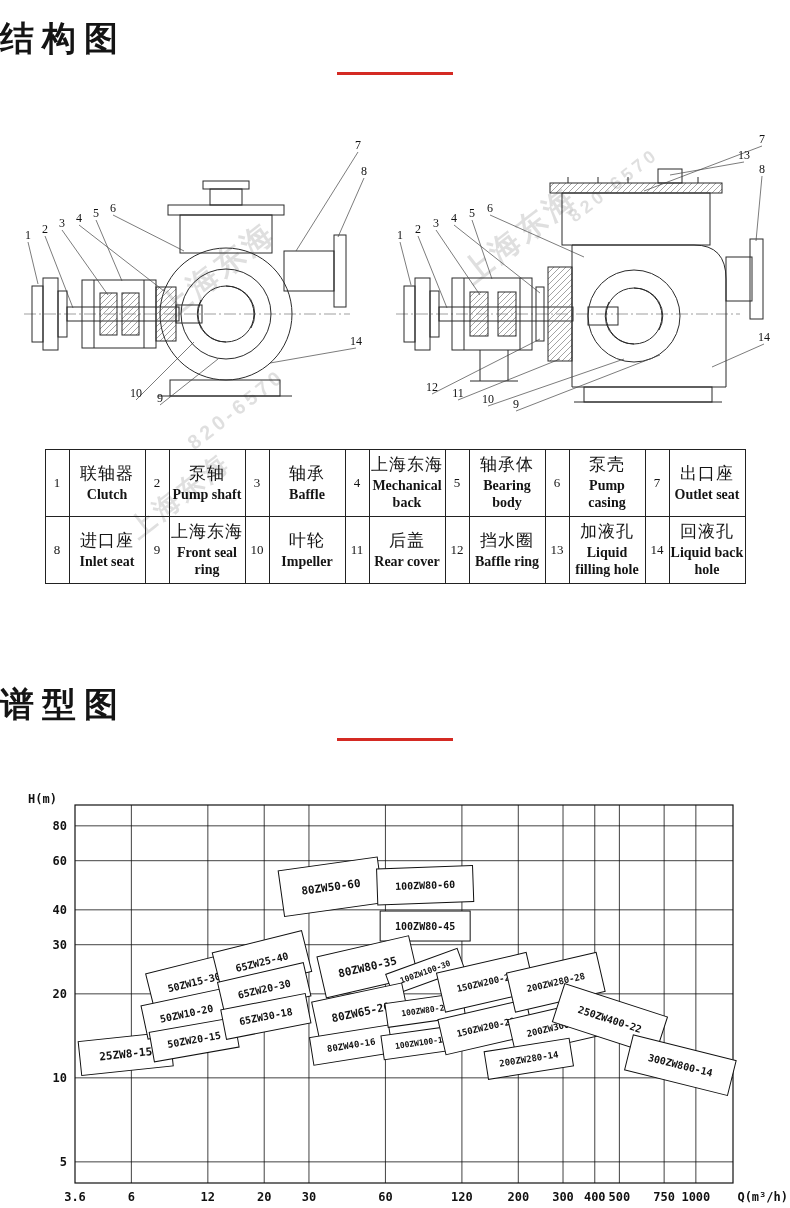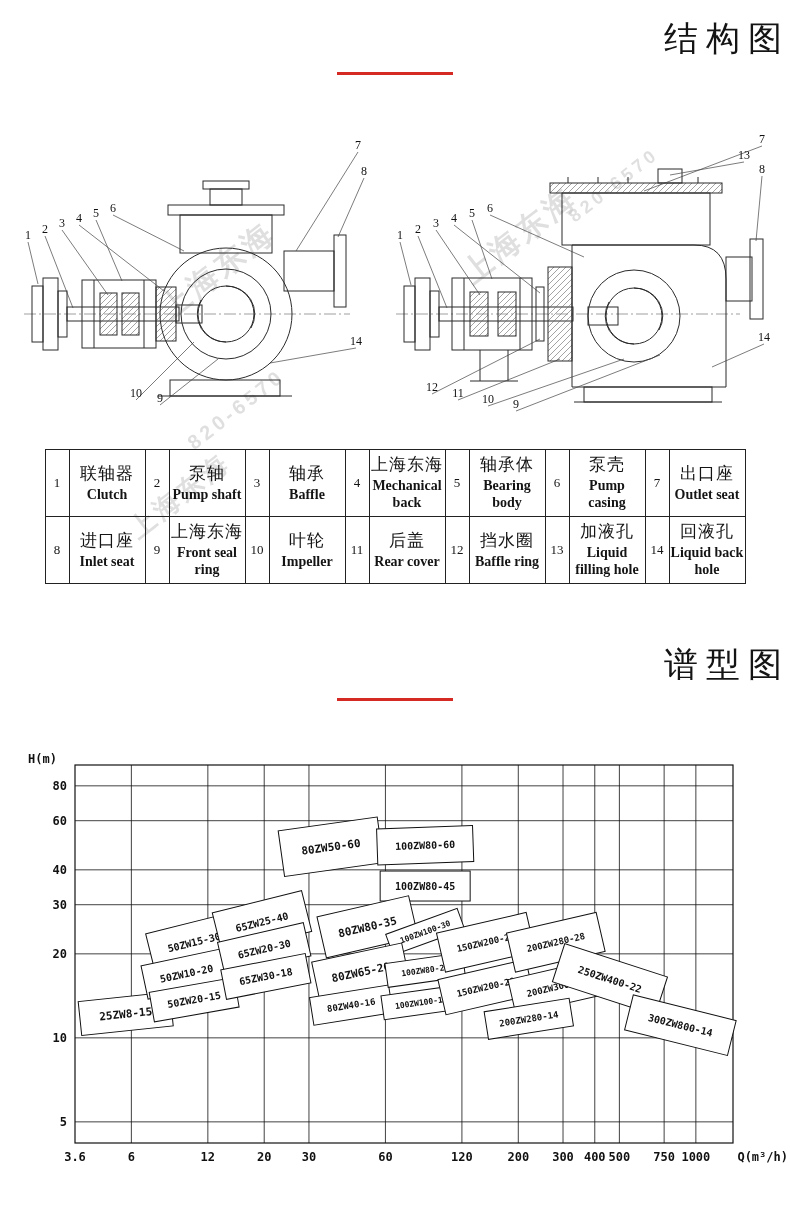--- a/index.html
+++ b/index.html
@@ -3,24 +3,24 @@
 <meta charset="utf-8">
 <style>
   *{margin:0;padding:0;box-sizing:border-box}
   html,body{background:#fff}
   body{width:790px;height:1208px;position:relative;overflow:hidden;
        font-family:"Liberation Serif","DejaVu Serif",serif;color:#141414}
   .page{position:relative;width:790px;height:1208px;padding-top:16px}
   .watermark-layer{position:absolute;inset:0;z-index:0;pointer-events:none}
   .wm{position:absolute;color:#c6c6c6;opacity:.55;white-space:nowrap;
       font-family:"Liberation Sans","DejaVu Sans",sans-serif;letter-spacing:4px;font-weight:bold}
-  .sec-title{text-align:right;font-family:"Liberation Sans","DejaVu Sans",sans-serif;
-      font-weight:normal;font-size:34px;letter-spacing:8px;position:relative;z-index:1}
+  .sec-title{text-align:left;font-family:"Liberation Sans","DejaVu Sans",sans-serif;
+      font-weight:bold;font-size:34px;letter-spacing:8px;position:relative;z-index:1}
   .red-bar{width:116px;height:3px;margin:10px auto 0;background:#d42a23;position:relative;z-index:1}
-  .mt2{margin-top:58px}
+  .mt2{margin-top:98px}
   .diagrams{display:flex;justify-content:center;align-items:flex-start;gap:14px;
       margin-top:54px;position:relative;z-index:1}
   .pump-line{stroke:#2b2b2b;fill:none;stroke-width:1}
   .cl{stroke:#777;stroke-width:.7;stroke-dasharray:12 3 2 3}
   .leader{stroke:#444;stroke-width:.7}
   text.callout{font-size:12px;fill:#111;font-family:"Liberation Serif","DejaVu Serif",serif}
   .parts{border-collapse:collapse;table-layout:fixed;width:700px;margin:20px auto 0;
       position:relative;z-index:1}
   .parts td{border:1px solid #222;text-align:center;vertical-align:middle;padding:4px 1px}
   .parts td.num{width:24px;font-size:13px}

